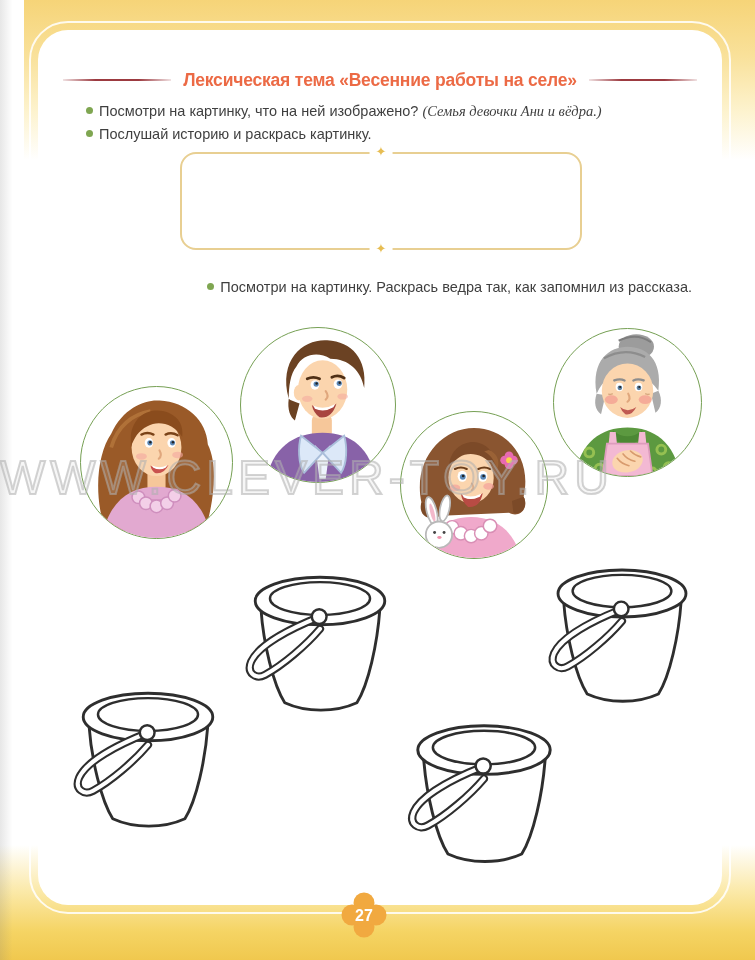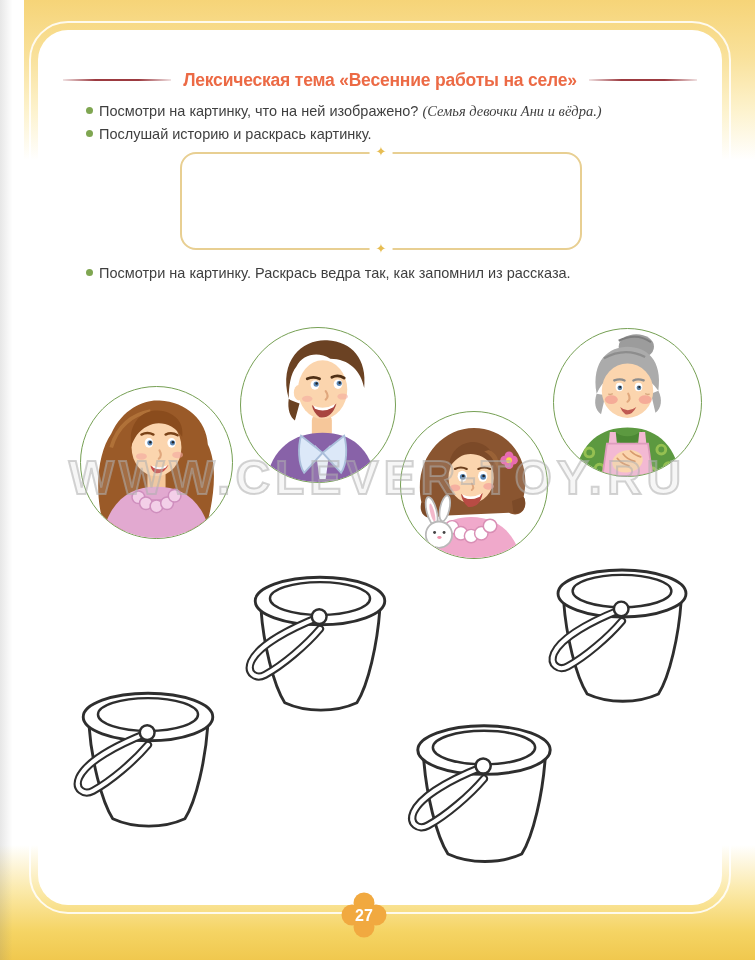--- a/index.html
+++ b/index.html
@@ -26,21 +26,21 @@
     display:flex; align-items:center; justify-content:center; gap:12px; }
   .title-row .rule { height:2px; width:108px;
     background:linear-gradient(90deg,rgba(156,58,64,0.15),#9c3a40 30%,#9c3a40 70%,rgba(156,58,64,0.15)); }
   .page-title { font-size:17.5px; font-weight:800; color:#ec6a45; letter-spacing:-0.2px; white-space:nowrap; }
 
   
   .bullet { position:absolute; left:48px; right:30px; font-size:14.5px; color:#3f3f3f; line-height:1.3; }
   .bullet .dot { display:inline-block; width:7px; height:7px; border-radius:50%;
     background:#7fa651; margin-right:6px; vertical-align:2px; }
   .bullet i { font-family:"Liberation Serif","DejaVu Serif",serif; font-style:italic; font-size:14.5px; color:#3f3f3f; }
-  .bullet-1 { top:72px; } .bullet-2 { top:95px; } .bullet-3 { top:234px; }
+  .bullet-1 { top:72px; } .bullet-2 { top:95px; } .bullet-3 { top:248px;text-align:right; }
 
   
   .story-box { position:absolute; left:142px; top:122px; width:402px; min-height:98px;
     border:2.5px solid #e8cf92; border-radius:16px; background:#fff; padding:11px 15px 9px; }
   .story-box p { font-size:13px; font-weight:bold; color:#2a2a2a; line-height:1.5;
     text-align:justify; text-indent:22px; letter-spacing:0.2px; }
   .diamond { position:absolute; left:50%; transform:translateX(-50%); color:#e7bd52;
     background:#fff; padding:0 6px; font-size:13px; line-height:10px; }
   .diamond.top { top:-7px; } .diamond.bottom { bottom:-6px; }
 
@@ -55,22 +55,22 @@
 
   
   .bucket { position:absolute; }
   .bucket svg { width:100%; height:100%; display:block; }
   .b1 { left:194px; top:530px; width:176px; height:164px; }
   .b2 { left:22px;  top:646px; width:176px; height:164px; }
   .b3 { left:498px; top:523px; width:172px; height:162px; }
   .b4 { left:358px; top:677px; width:176px; height:170px; }
 
   
-  .watermark { position:absolute; left:0; right:0; top:450px; text-align:center;
-    font-size:48px; font-weight:bold; letter-spacing:5px; white-space:nowrap;
+  .watermark { position:absolute; left:0; right:0; top:450px; text-align:left;
+    font-size:48px; font-weight:normal; letter-spacing:5px; white-space:nowrap;
     color:rgba(205,205,205,0.18); -webkit-text-stroke:2px rgba(175,175,175,0.55);
     pointer-events:none; z-index:30; }
 
   
   .page-badge { position:absolute; left:341px; top:892px; width:46px; height:46px; z-index:5; }
   .page-badge svg { width:100%; height:100%; display:block; }
   .page-badge text { font-family:"Liberation Sans","DejaVu Sans",sans-serif; font-weight:bold; }
 </style>
 </head>
 <body>

